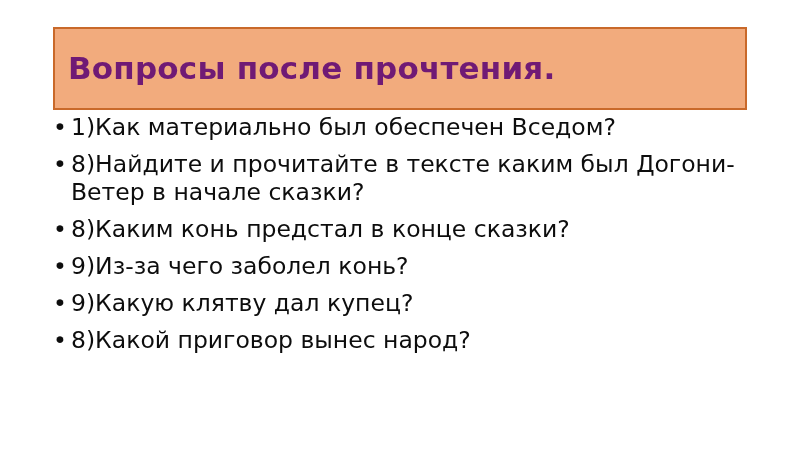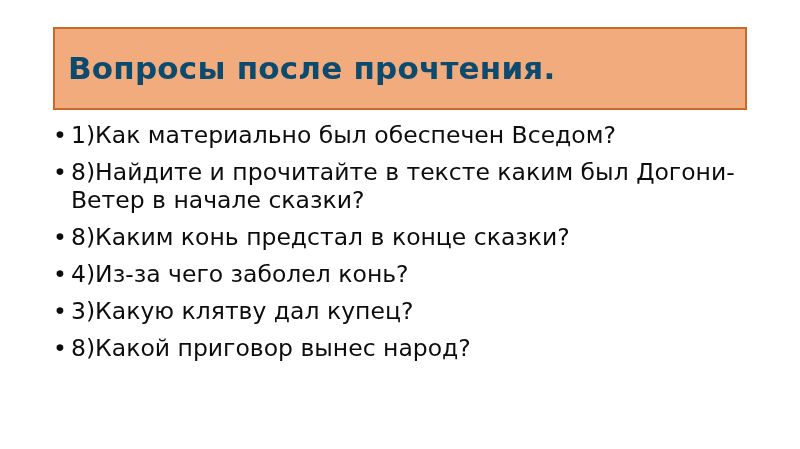--- a/index.html
+++ b/index.html
@@ -33,21 +33,21 @@
     background: #f2ab7d;
     border: 2px solid #c9692a;
     display: flex;
     align-items: center;
   }
 
   .title-text {
     font-family: "DejaVu Sans", "Liberation Sans", sans-serif;
     font-size: 31px;
     font-weight: bold;
-    color: #0c4a6e;
+    color: #701a75;
     letter-spacing: 0.2px;
     line-height: 1.1;
     padding-left: 13px;
     white-space: nowrap;
   }
 
   
   .body-list {
     position: absolute;
     left: 48px;
@@ -73,21 +73,20 @@
     left: 5px;
     top: 0;
     font-size: 23.5px;
     line-height: 28px;
     color: #0d0d0d;
   }
 
   .bullet-text {
     display: block;
     white-space: pre-line;
-    margin-top: 8px;
   }
 </style>
 </head>
 <body>
 
 <div class="slide">
 
   <div class="title-box">
     <div class="title-text">Вопросы после прочтения.</div>
   </div>
@@ -105,26 +104,26 @@
 Ветер в начале сказки?</span>
     </li>
 
     <li class="bullet-item">
       <span class="dot">•</span>
       <span class="bullet-text">8)Каким конь предстал в конце сказки?</span>
     </li>
 
     <li class="bullet-item">
       <span class="dot">•</span>
-      <span class="bullet-text">4)Из-за чего заболел конь?</span>
+      <span class="bullet-text">9)Из-за чего заболел конь?</span>
     </li>
 
     <li class="bullet-item">
       <span class="dot">•</span>
-      <span class="bullet-text">3)Какую клятву дал купец?</span>
+      <span class="bullet-text">9)Какую клятву дал купец?</span>
     </li>
 
     <li class="bullet-item">
       <span class="dot">•</span>
       <span class="bullet-text">8)Какой приговор вынес народ?</span>
     </li>
 
   </ul>
 
 </div>

